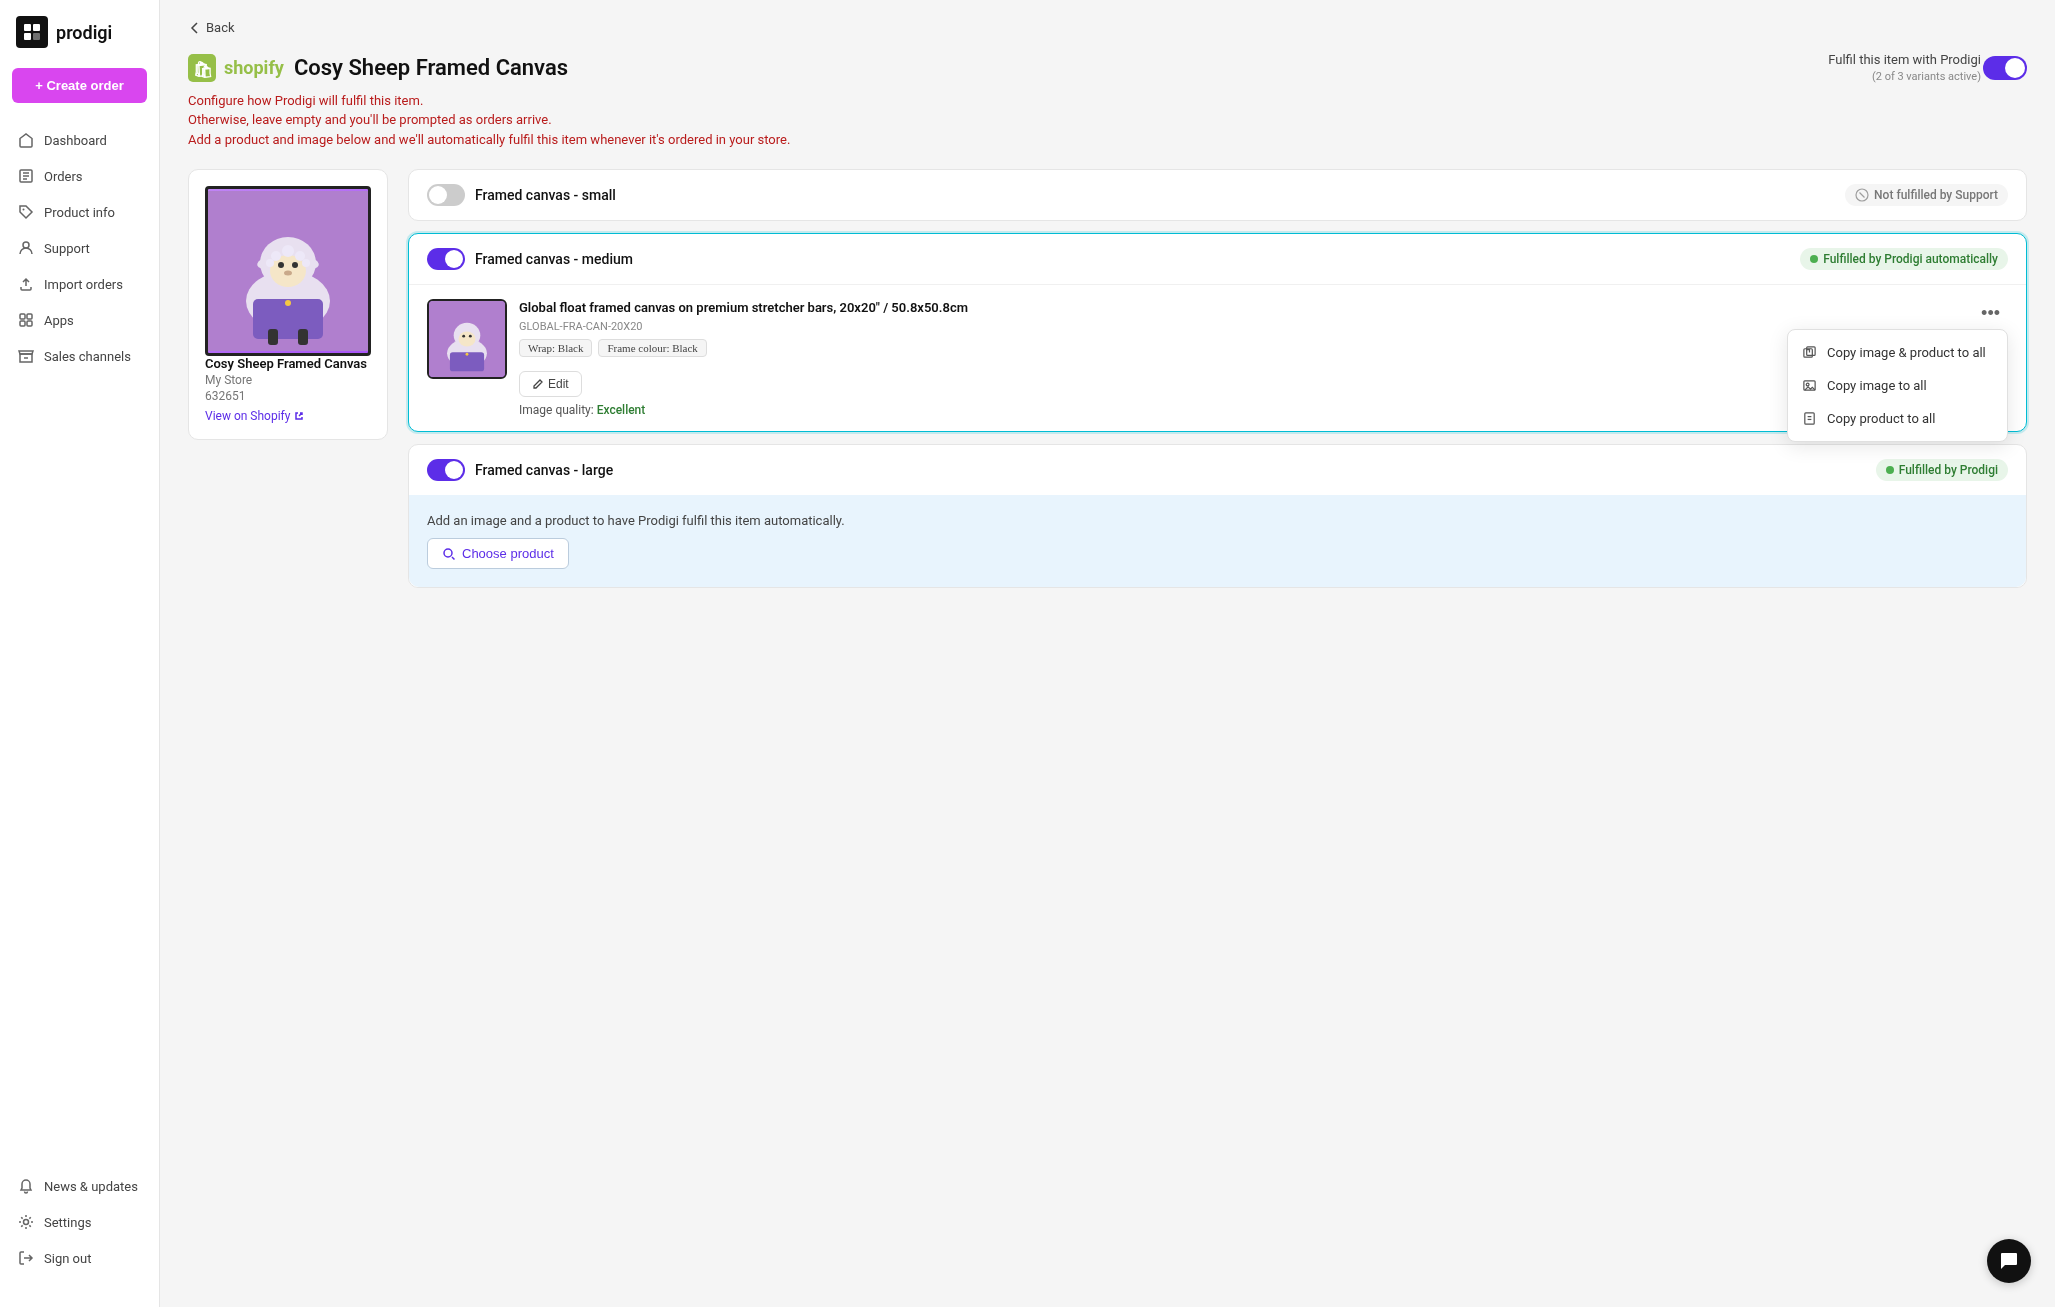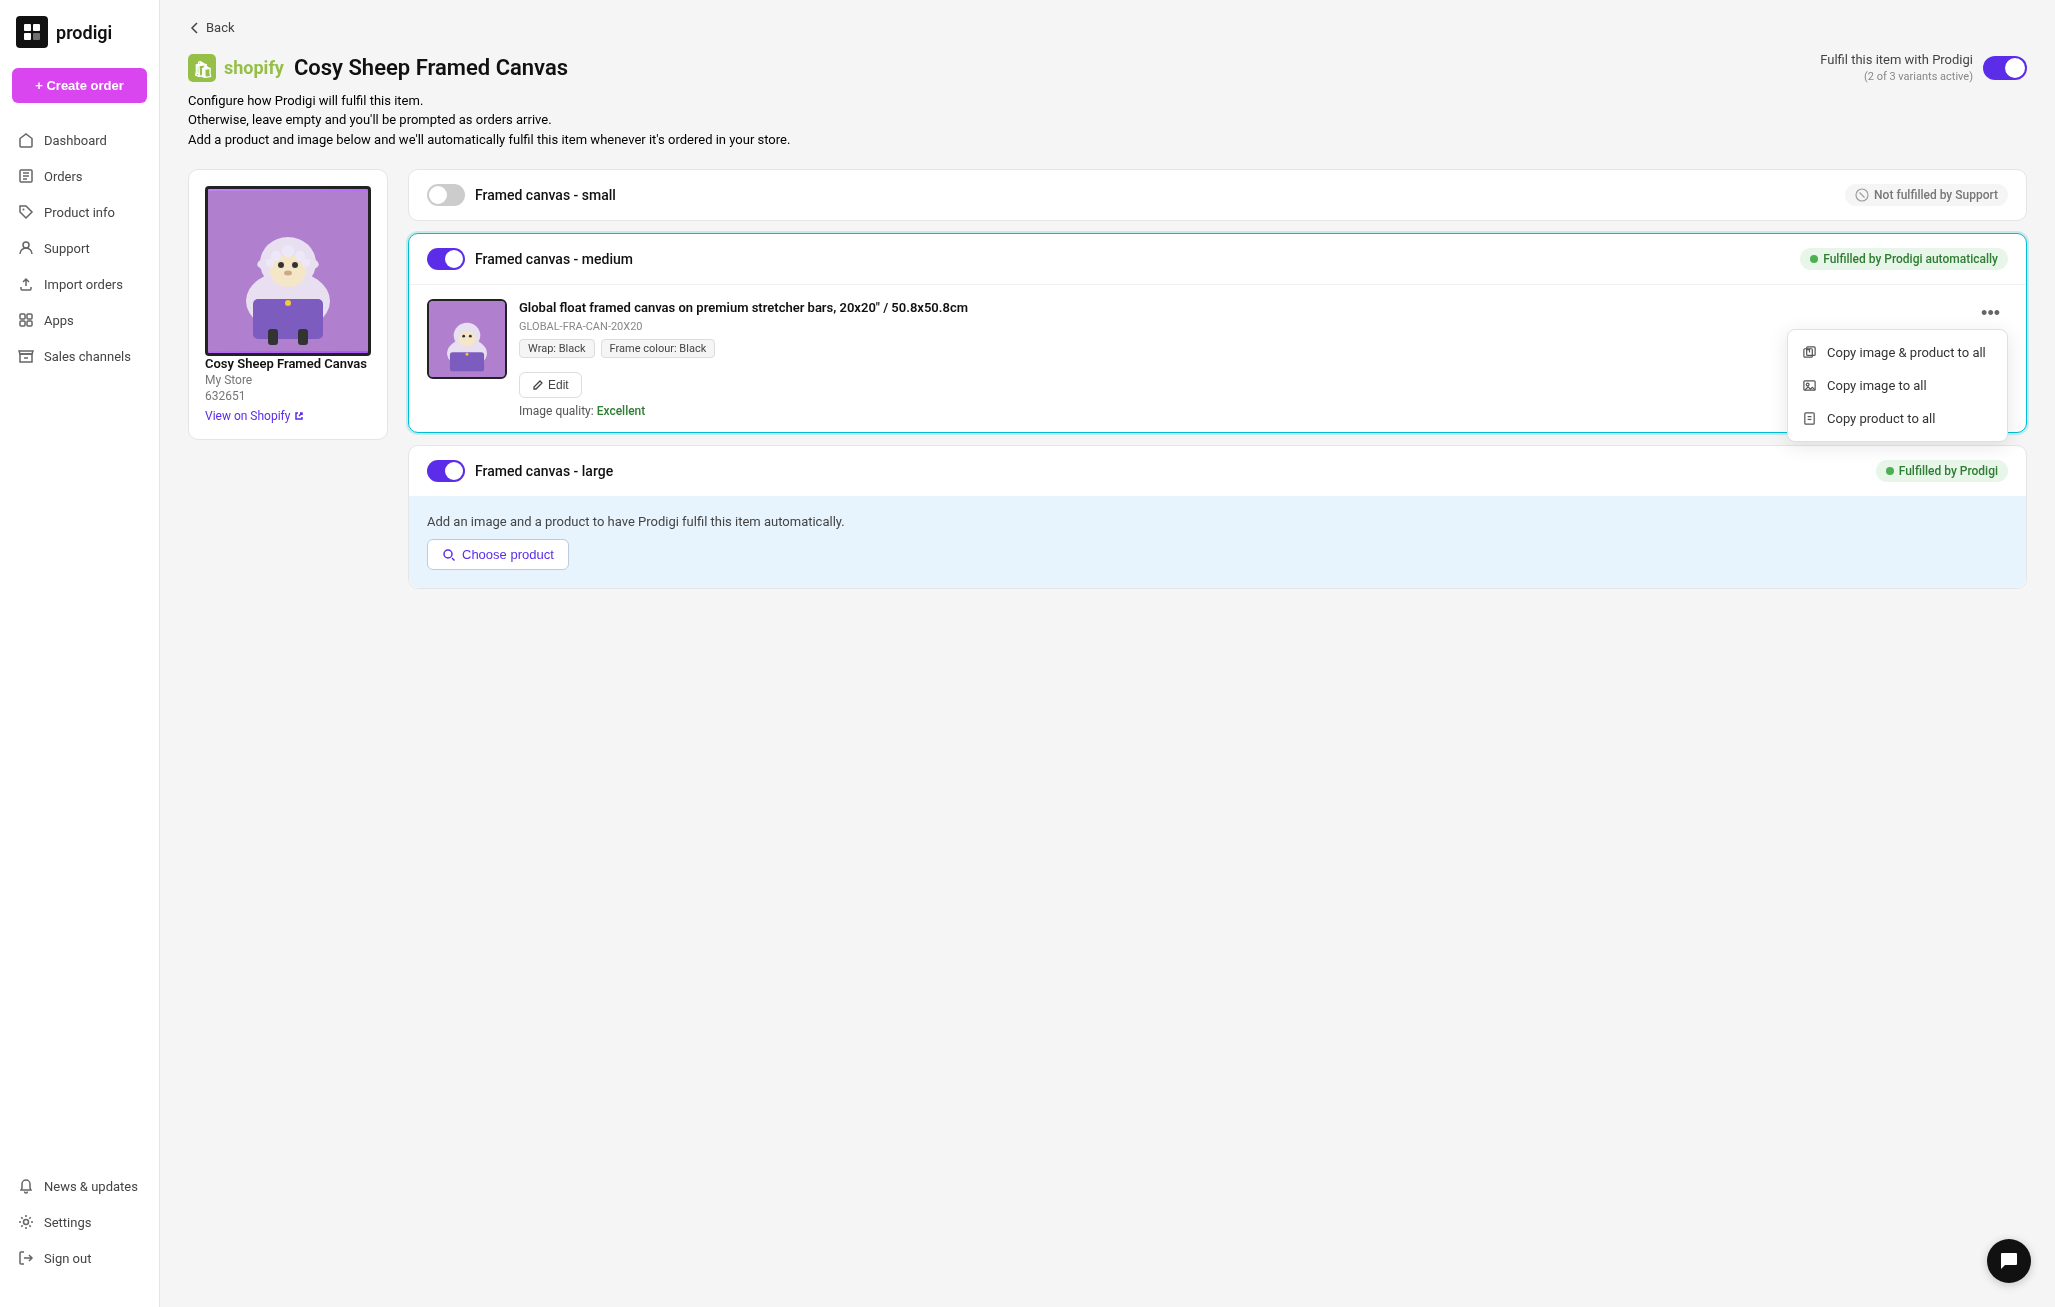--- a/index.html
+++ b/index.html
@@ -95,26 +95,26 @@
       font-size: 22px;
       font-weight: 600;
       color: #111;
     }
     .shopify-badge {
       display: flex;
       align-items: center;
       gap: 6px;
       font-size: 22px;
     }
-    .page-subtitle { font-size: 13px; color: #000000; margin-top: 6px; line-height: 1.5; }
+    .page-subtitle { font-size: 13px; color: #b91c1c; margin-top: 6px; line-height: 1.5; }
 
     .fulfil-toggle-section {
       display: flex;
       align-items: center;
-      gap: 10px;
+      gap: 2px;
     }
     .fulfil-label { font-size: 13px; color: #444; text-align: right; line-height: 1.4; }
     .toggle {
       width: 44px;
       height: 24px;
       background: #5c2de8;
       border-radius: 12px;
       position: relative;
       cursor: pointer;
       flex-shrink: 0;
@@ -239,20 +239,21 @@
     .variant-product-name { font-size: 13px; font-weight: 600; color: #111; margin-bottom: 3px; line-height: 1.4; }
     .variant-sku { font-size: 11px; color: #888; margin-bottom: 6px; }
     .variant-tags { display: flex; gap: 6px; margin-bottom: 8px; flex-wrap: wrap; }
     .variant-tag {
       background: #f5f5f5;
       border: 1px solid #ddd;
       border-radius: 4px;
       font-size: 11px;
       color: #444;
       padding: 2px 8px;
+      font-family: Liberation Serif, serif;
     }
     .variant-actions { display: flex; align-items: center; gap: 8px; }
     .variant-action-link { font-size: 12px; color: #5c2de8; cursor: pointer; }
     .variant-action-sep { color: #ccc; font-size: 12px; }
     .image-quality { font-size: 12px; color: #555; margin-top: 6px; }
     .quality-excellent { color: #2e7d32; font-weight: 500; }
 
     .edit-btn {
       display: inline-flex;
       align-items: center;

